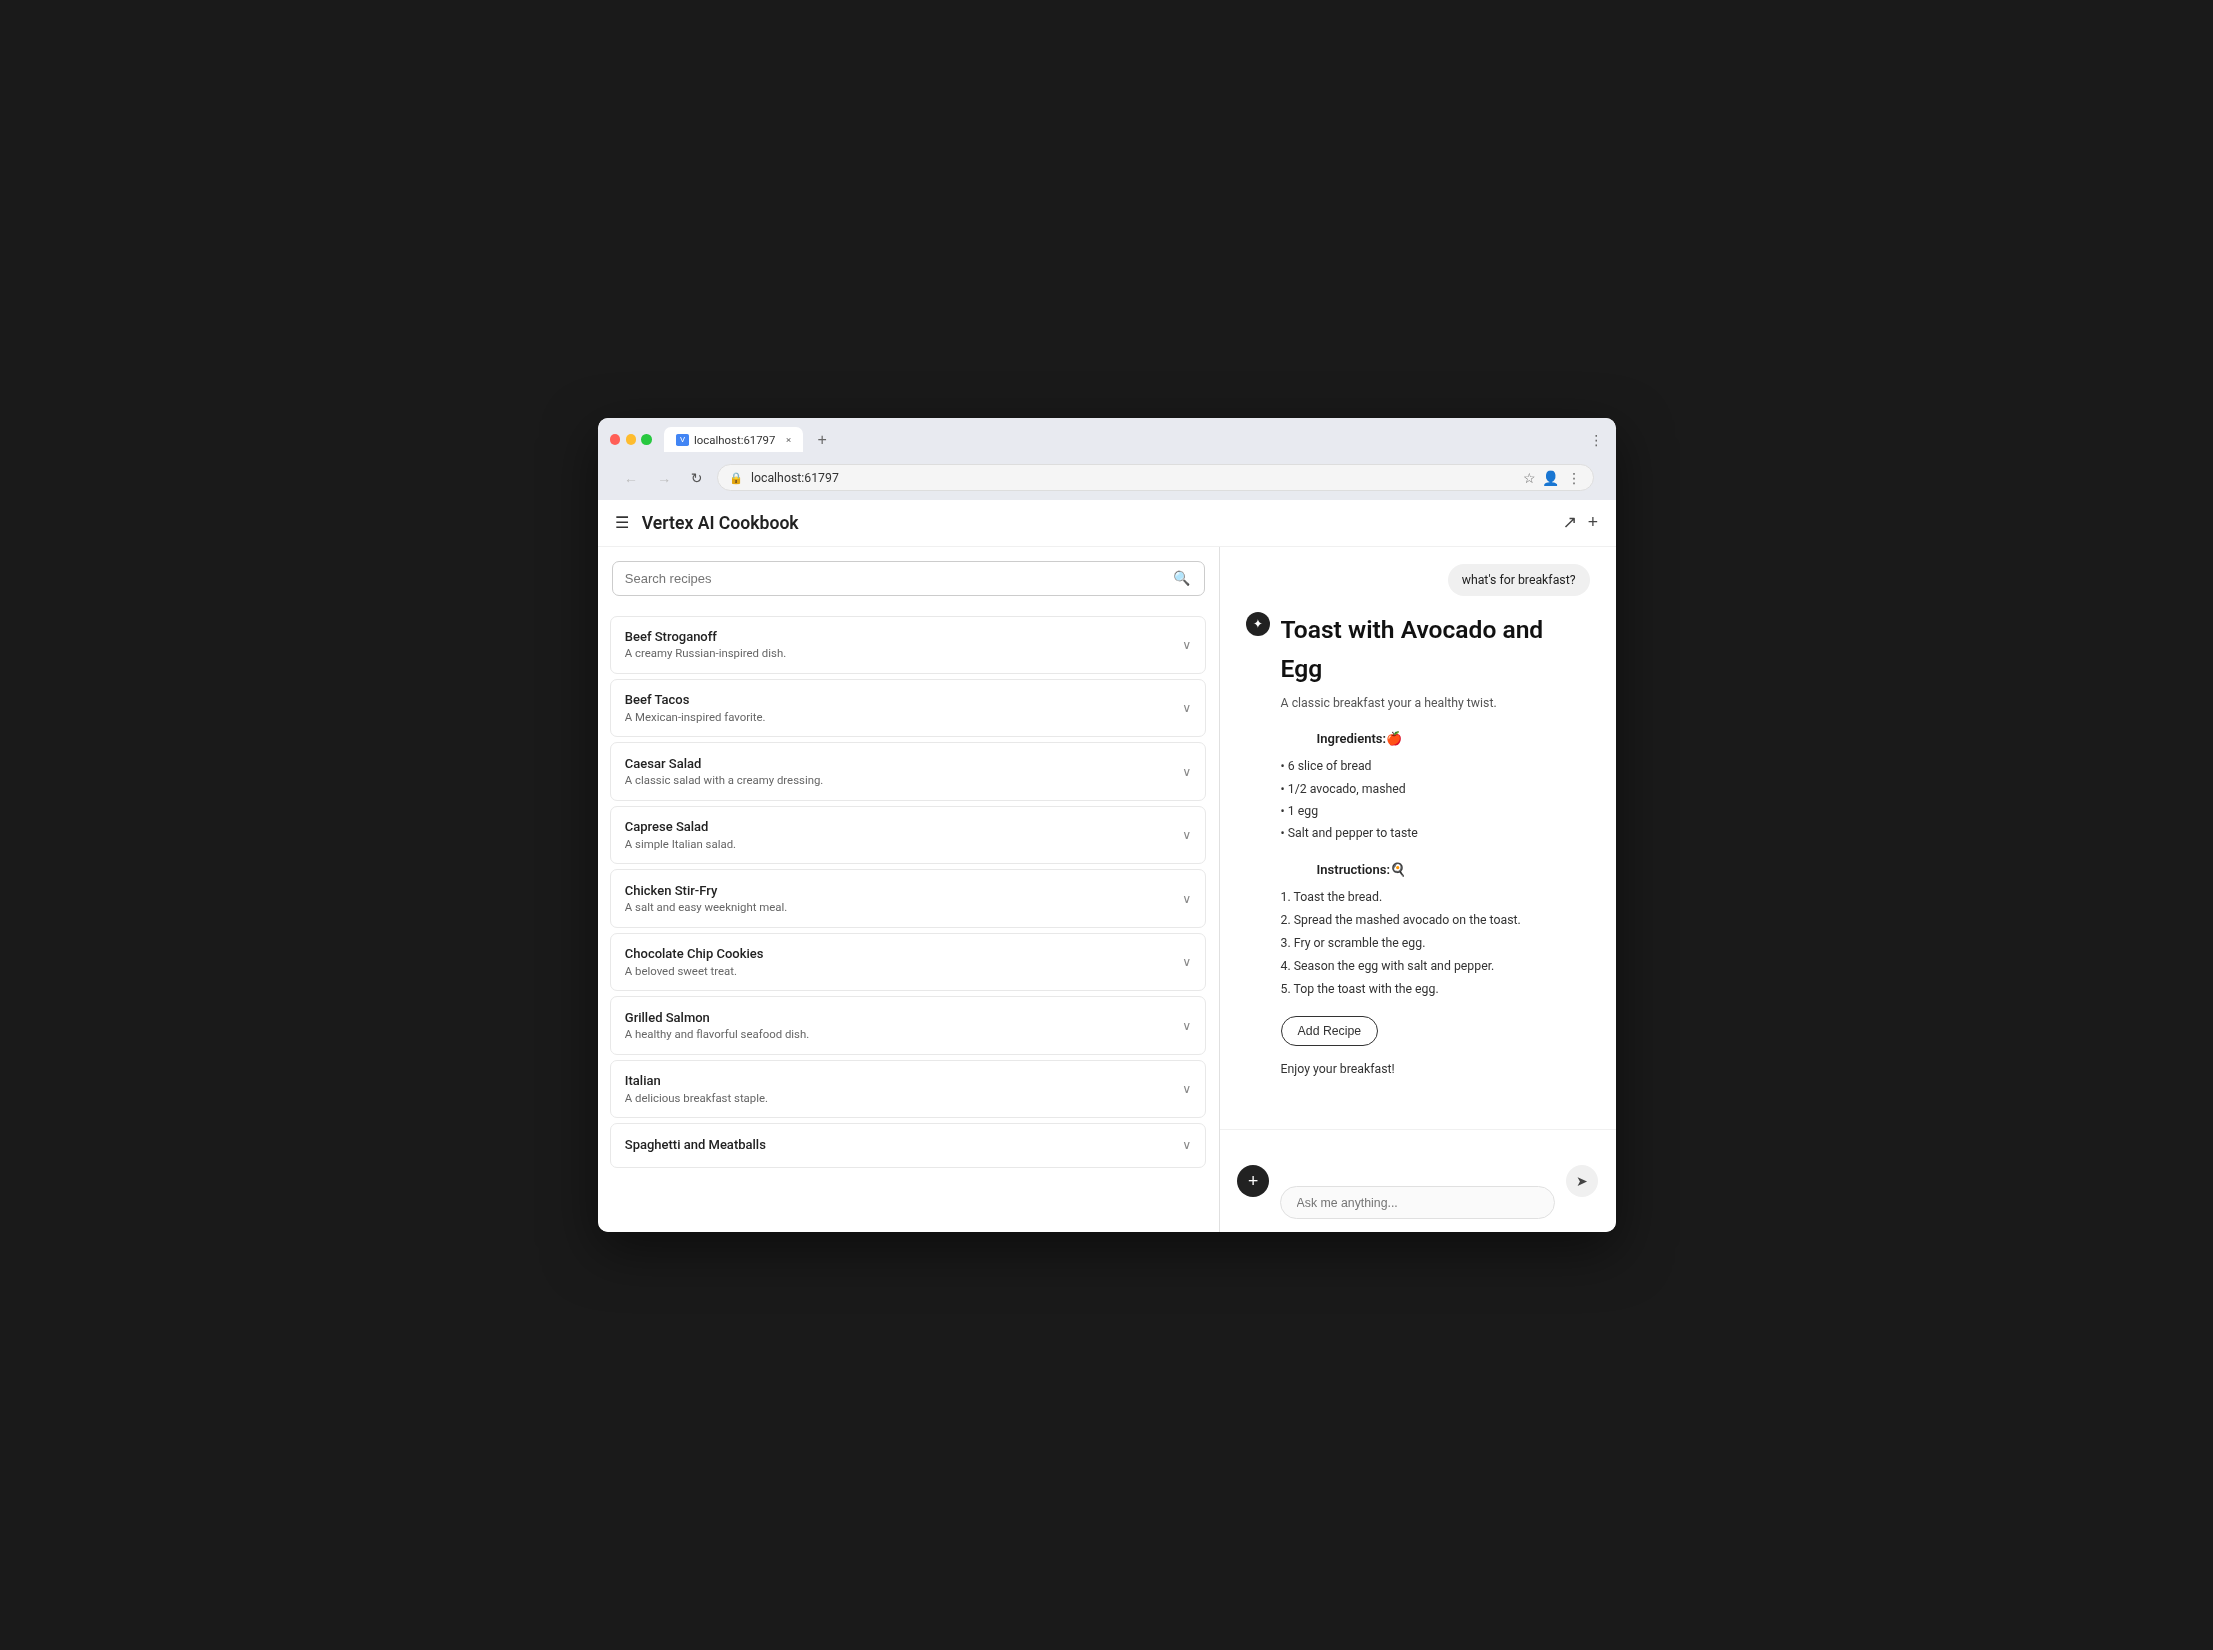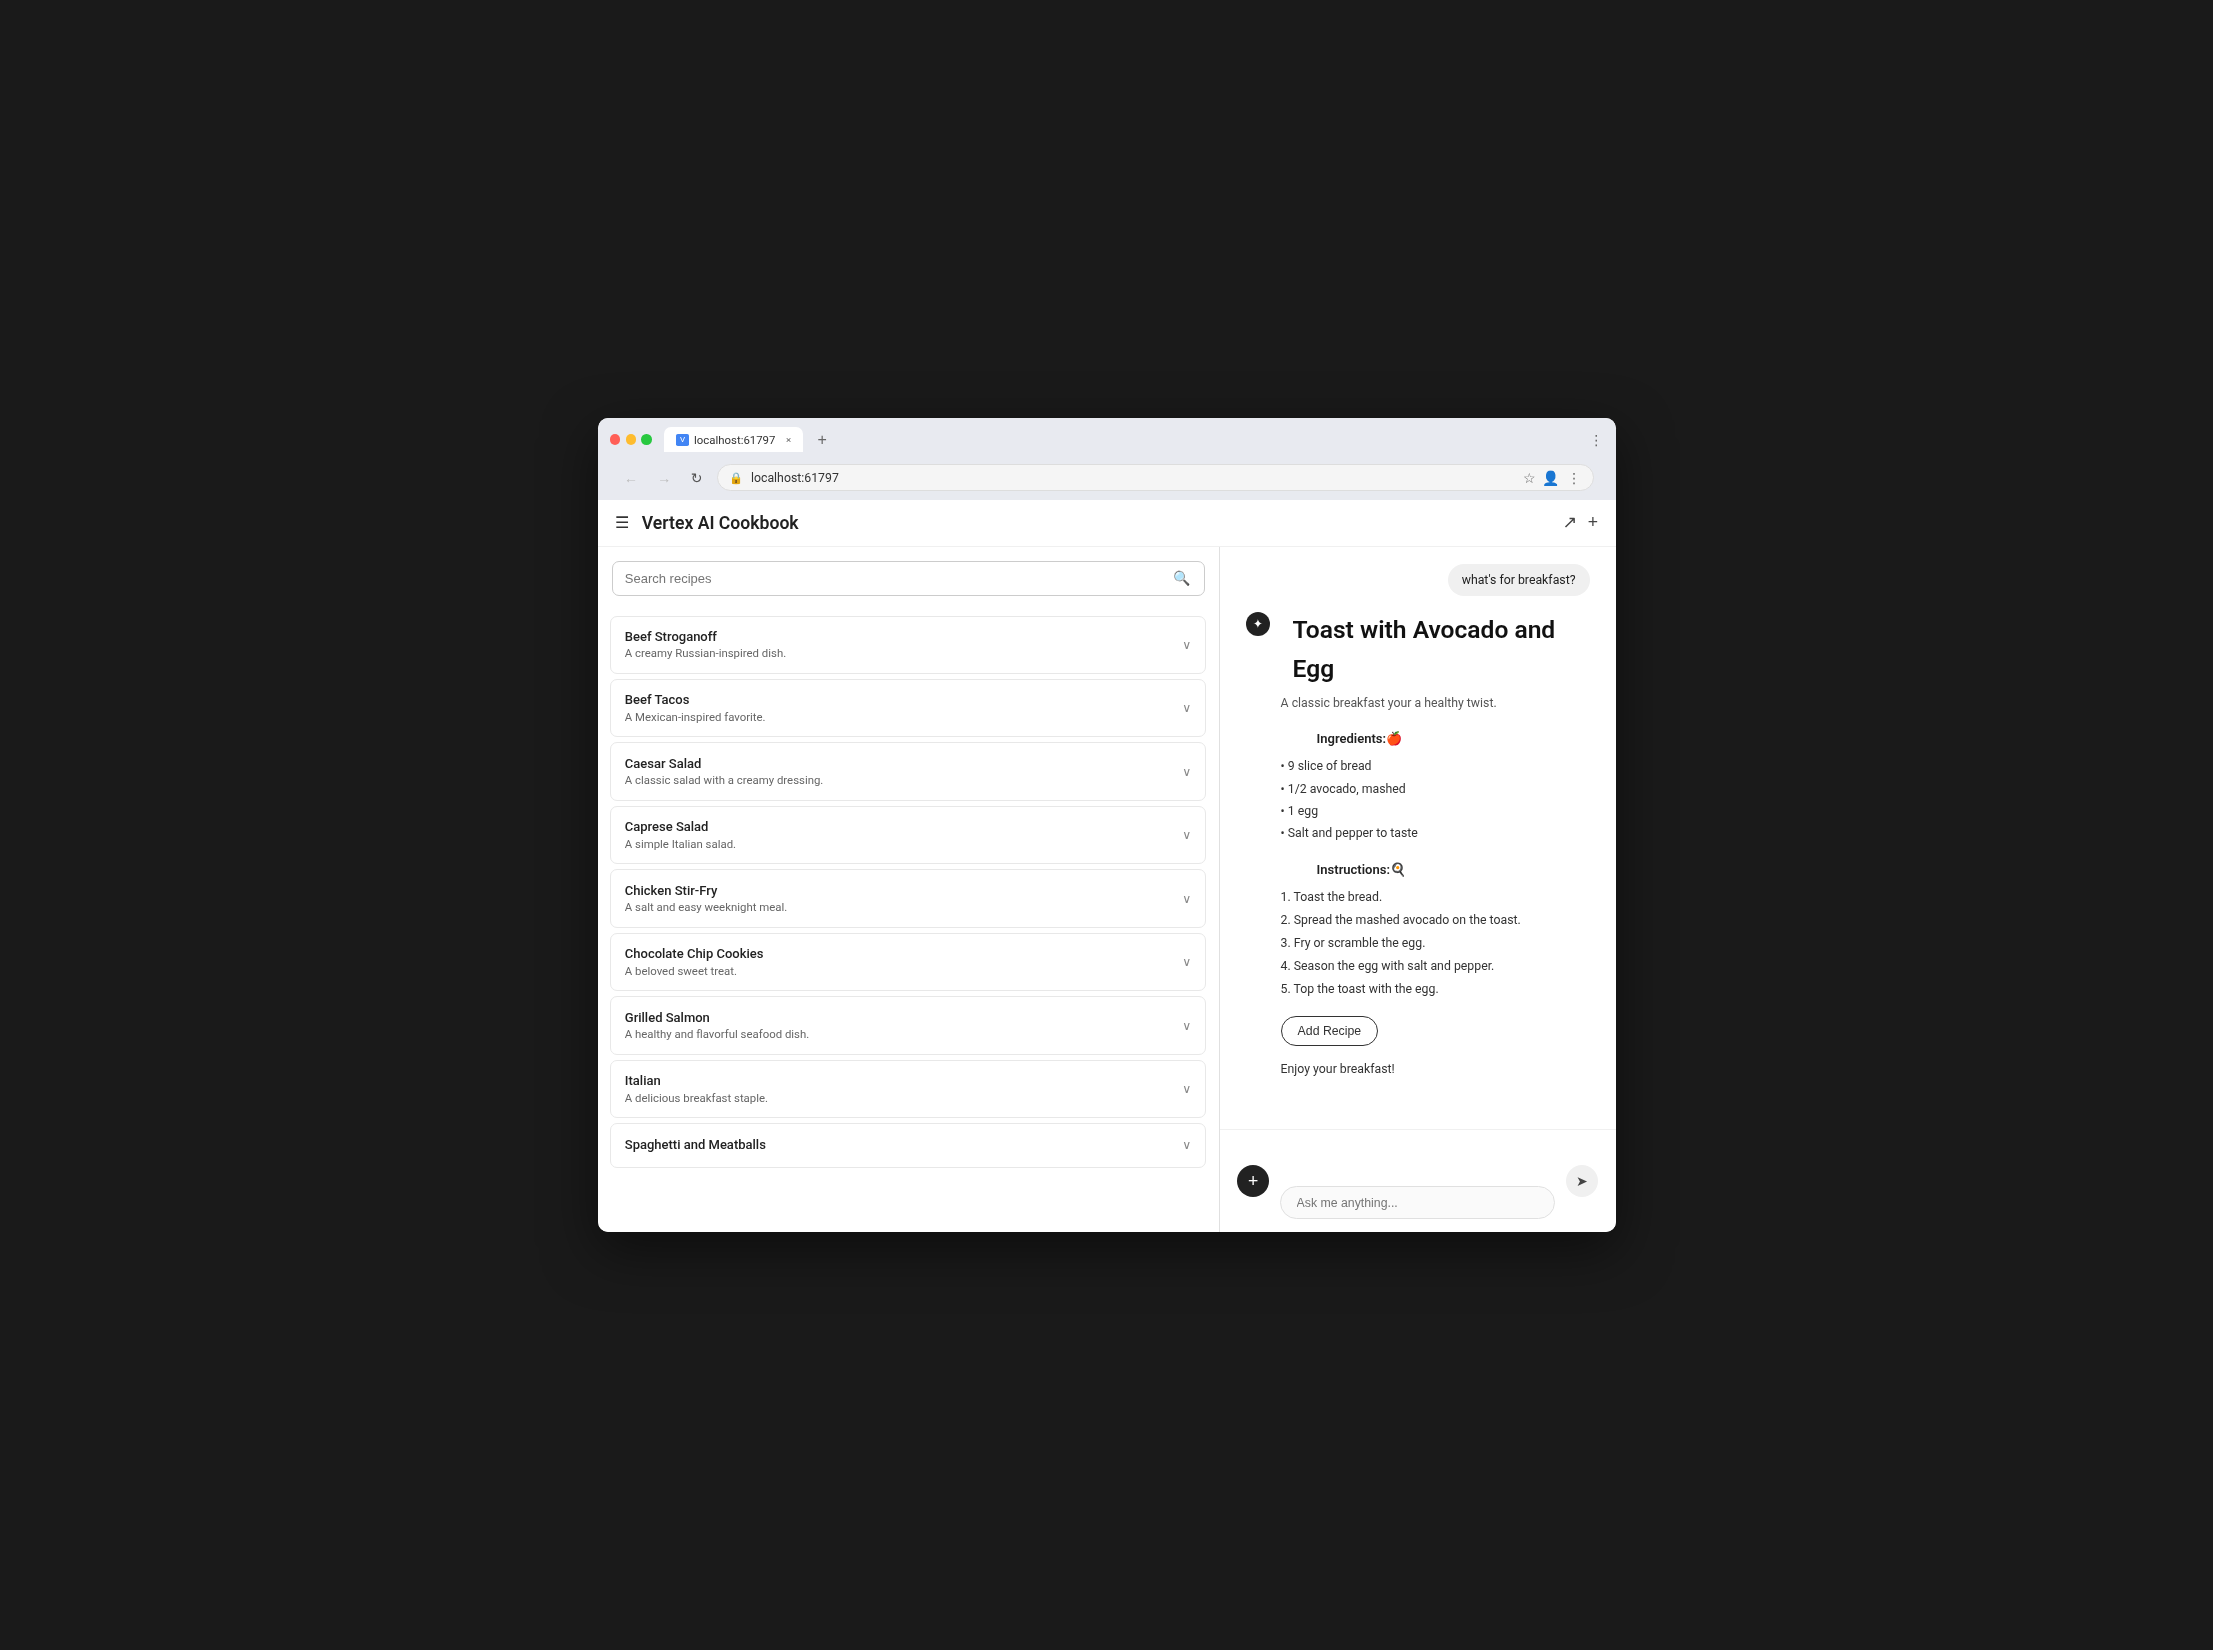--- a/index.html
+++ b/index.html
@@ -330,21 +330,20 @@
       margin-bottom: 14px;
       color: #333;
       font-size: 12.3px;
     }
 
     .recipe-title {
       font-size: 24.6px;
       font-weight: 600;
       color: #111;
       margin-bottom: 5.3px;
-      margin-left: 12px;
     }
 
     .recipe-subtitle {
       font-size: 12.3px;
       color: #555;
       margin-bottom: 16px;
     }
 
     .section-heading {
       font-weight: 600;
@@ -583,21 +582,21 @@
               <span>✦</span>
             </div>
             <div class="assistant-content">
 
               <div class="recipe-title">Toast with Avocado and Egg</div>
               <div class="recipe-subtitle">A classic breakfast your a healthy twist.</div>
 
               <div class="section-heading">Ingredients:🍎</div>
               <ul class="ingredient-list">
 
-              <li>• 9 slice of bread</li>
+              <li>• 6 slice of bread</li>
                   <li>• 1/2 avocado, mashed</li>
                   <li>• 1 egg</li>
                   <li>• Salt and pepper to taste</li>
                 </ul>
 
               <div class="section-heading">Instructions:🍳</div>
               <ol class="instruction-list">
 
               <li>1. Toast the bread.</li>
                   <li>2. Spread the mashed avocado on the toast.</li>

